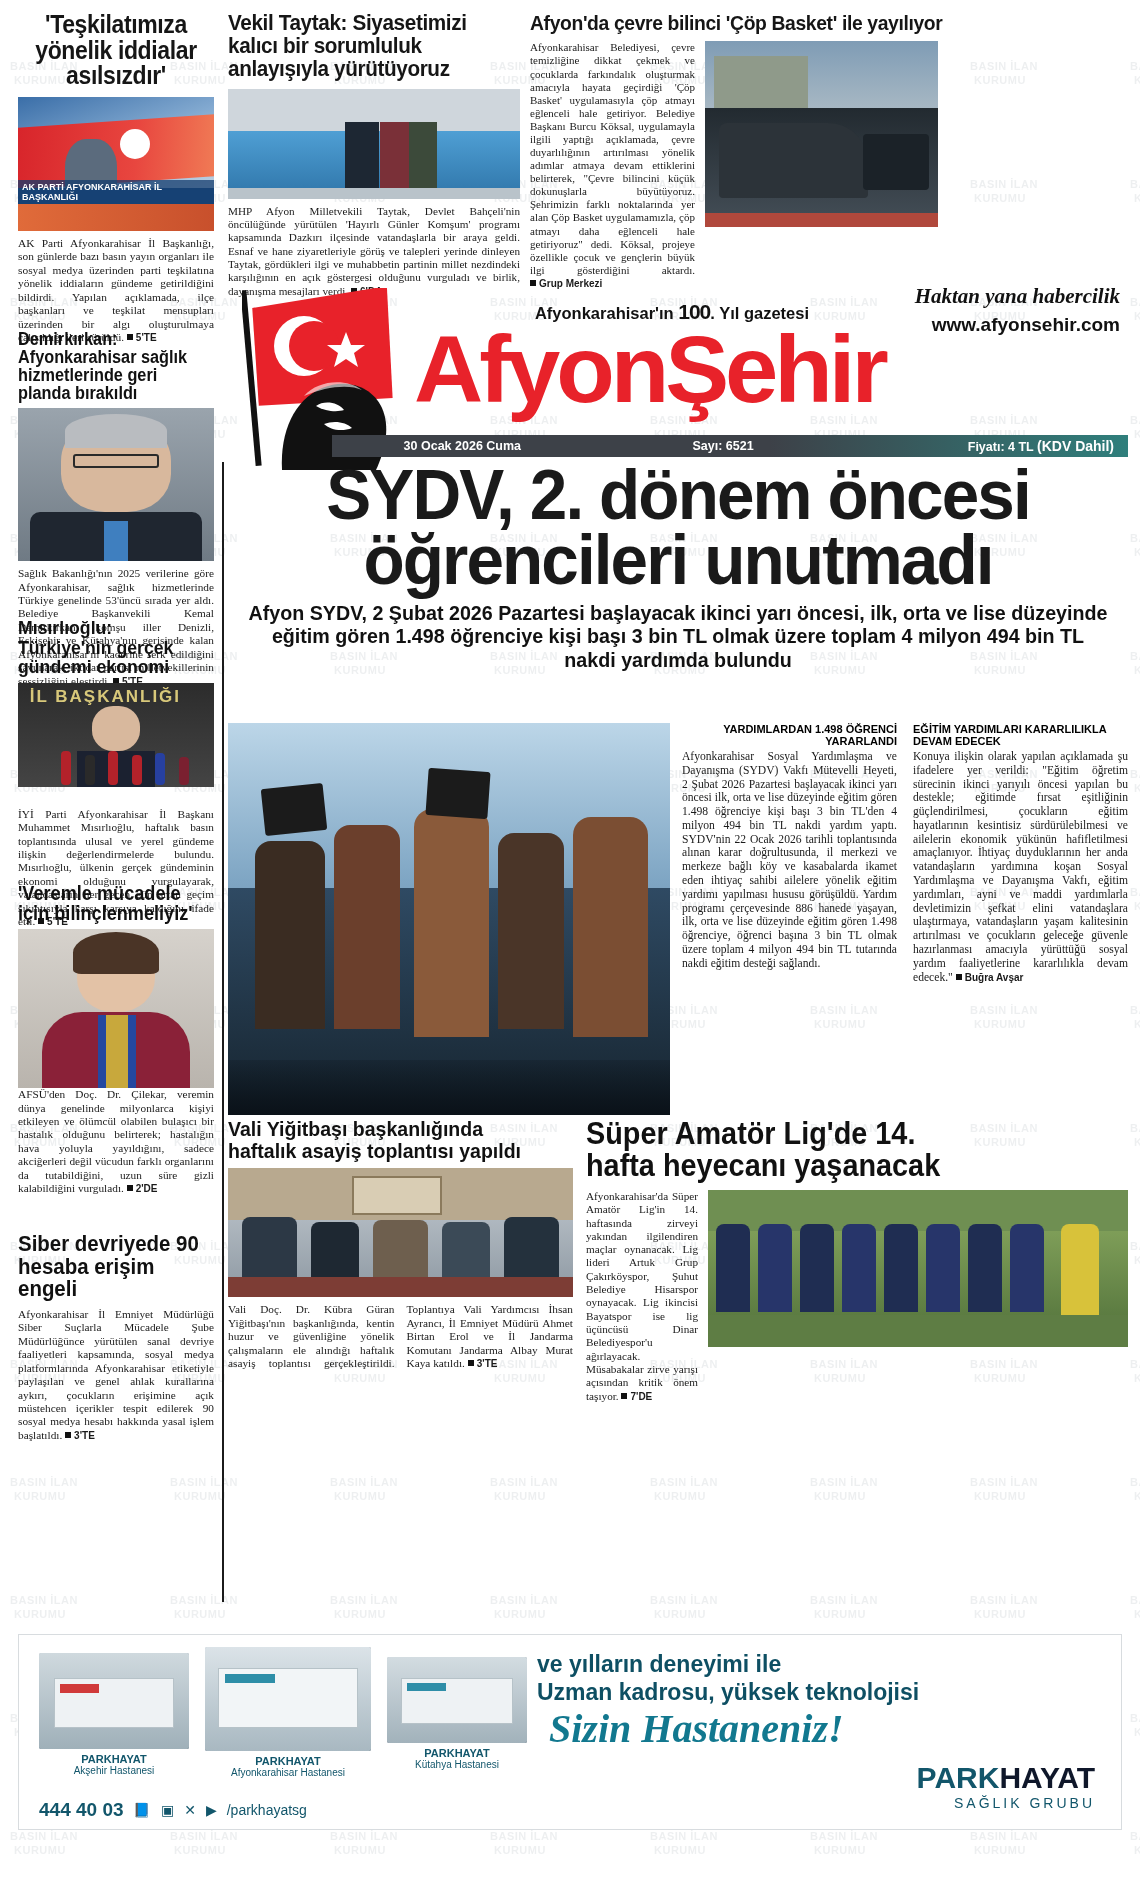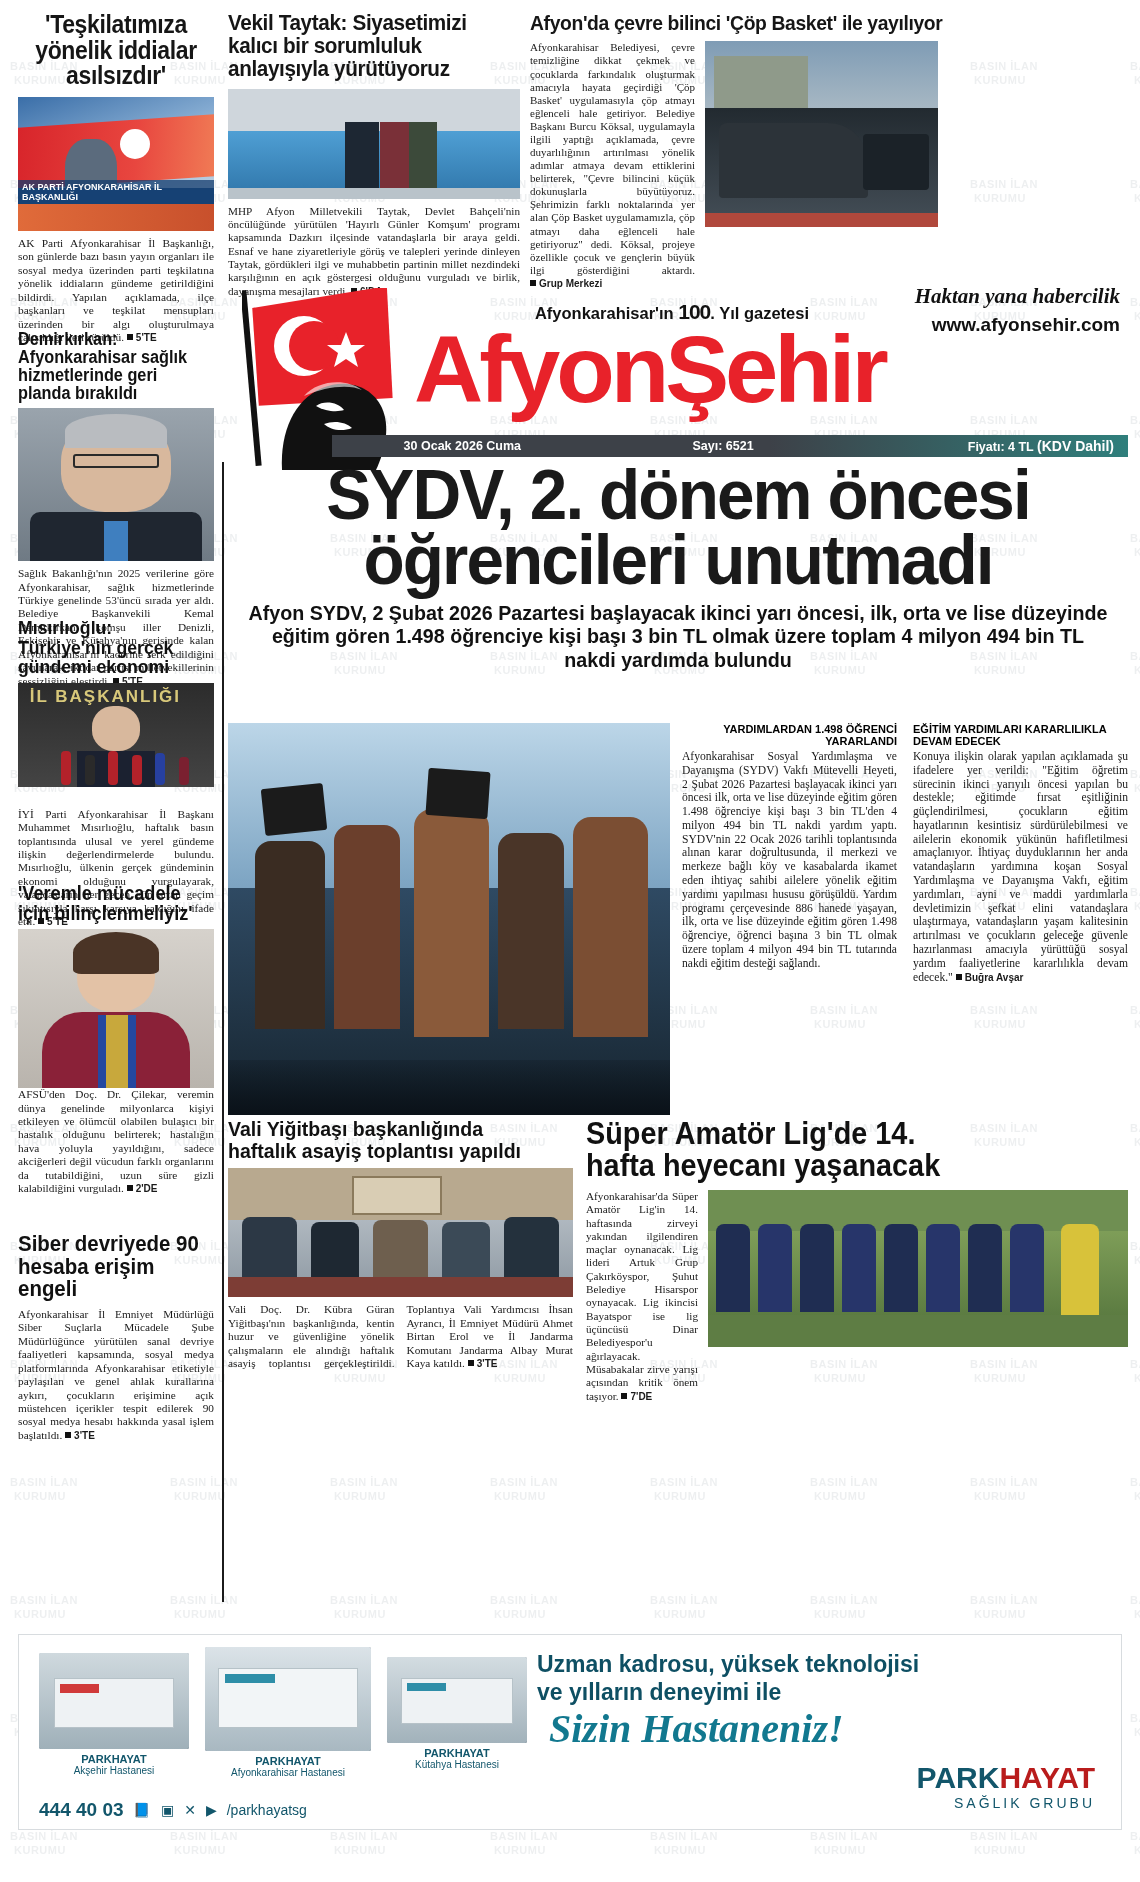--- a/index.html
+++ b/index.html
@@ -111,21 +111,21 @@
 
   
   .sec-head { font-family:"Liberation Sans",sans-serif; font-weight:bold; color:#111; line-height:1.03; transform:scaleX(0.93); transform-origin:left center;}
 
   
   #ad { position:absolute; left:18px; top:1634px; width:1104px; height:196px;
         background:#ffffff; border:1px solid #d8dcdf; }
   #ad .teal-head { font-family:"Liberation Sans",sans-serif; font-weight:bold; font-size:23px; color:#0e4f63; line-height:1.2;}
   #ad .script { font-family:"Liberation Serif",serif; font-style:italic; font-weight:bold; font-size:40px; color:#12788f;}
   #ad .brandname { font-family:"Liberation Sans",sans-serif; font-weight:bold; font-size:30px; color:#12566b;}
-  #ad .brandname .hay { color:#b91c1c; }
+  #ad .brandname .hay { color:#0f172a; }
   #ad .brandsub { font-family:"Liberation Sans",sans-serif; font-size:14px; letter-spacing:3px; color:#12566b; }
   #ad .phone { font-family:"Liberation Sans",sans-serif; font-weight:bold; font-size:19px; color:#12566b;}
   #ad .social { font-family:"Liberation Sans",sans-serif; font-size:14px; color:#12566b;}
   .ad-card { position:absolute; background:#dfe6ea; border-radius:2px; overflow:hidden;}
 
   
   .wm {
     position:absolute; inset:0; pointer-events:none; opacity:0.10;
     background-image:
       repeating-linear-gradient(0deg, transparent 0 118px, rgba(120,130,140,.0) 118px 120px);
@@ -671,22 +671,22 @@
       <div style="position:absolute;inset:0;background:linear-gradient(180deg,#d3dce1,#a2b2bb);"></div>
       <div style="position:absolute;left:10%;top:24%;width:80%;height:54%;background:#eef2f4;border:1px solid #b6c2c8;"></div>
       <div style="position:absolute;left:14%;top:30%;width:28%;height:10%;background:#2e8ea8;"></div>
     </div>
     <div style="position:absolute;left:368px;top:112px;width:140px;text-align:center;">
       <div style="font-family:'Liberation Sans',sans-serif;font-weight:bold;font-size:11px;color:#12566b;">PARKHAYAT</div>
       <div style="font-family:'Liberation Sans',sans-serif;font-size:10px;color:#12566b;">Kütahya Hastanesi</div>
     </div>
 
     <div style="position:absolute;left:518px;top:16px;width:580px;">
+      <div class="teal-head">ve yılların deneyimi ile</div>
       <div class="teal-head">Uzman kadrosu, yüksek teknolojisi</div>
-      <div class="teal-head">ve yılların deneyimi ile</div>
     </div>
     <div class="script" style="position:absolute;left:530px;top:70px;">Sizin Hastaneniz!</div>
 
     <div style="position:absolute;right:26px;top:126px;text-align:right;">
       <div class="brandname">
         <span>PARK</span><span class="hay">HAYAT</span>
       </div>
       <div class="brandsub">SAĞLIK GRUBU</div>
     </div>
 

